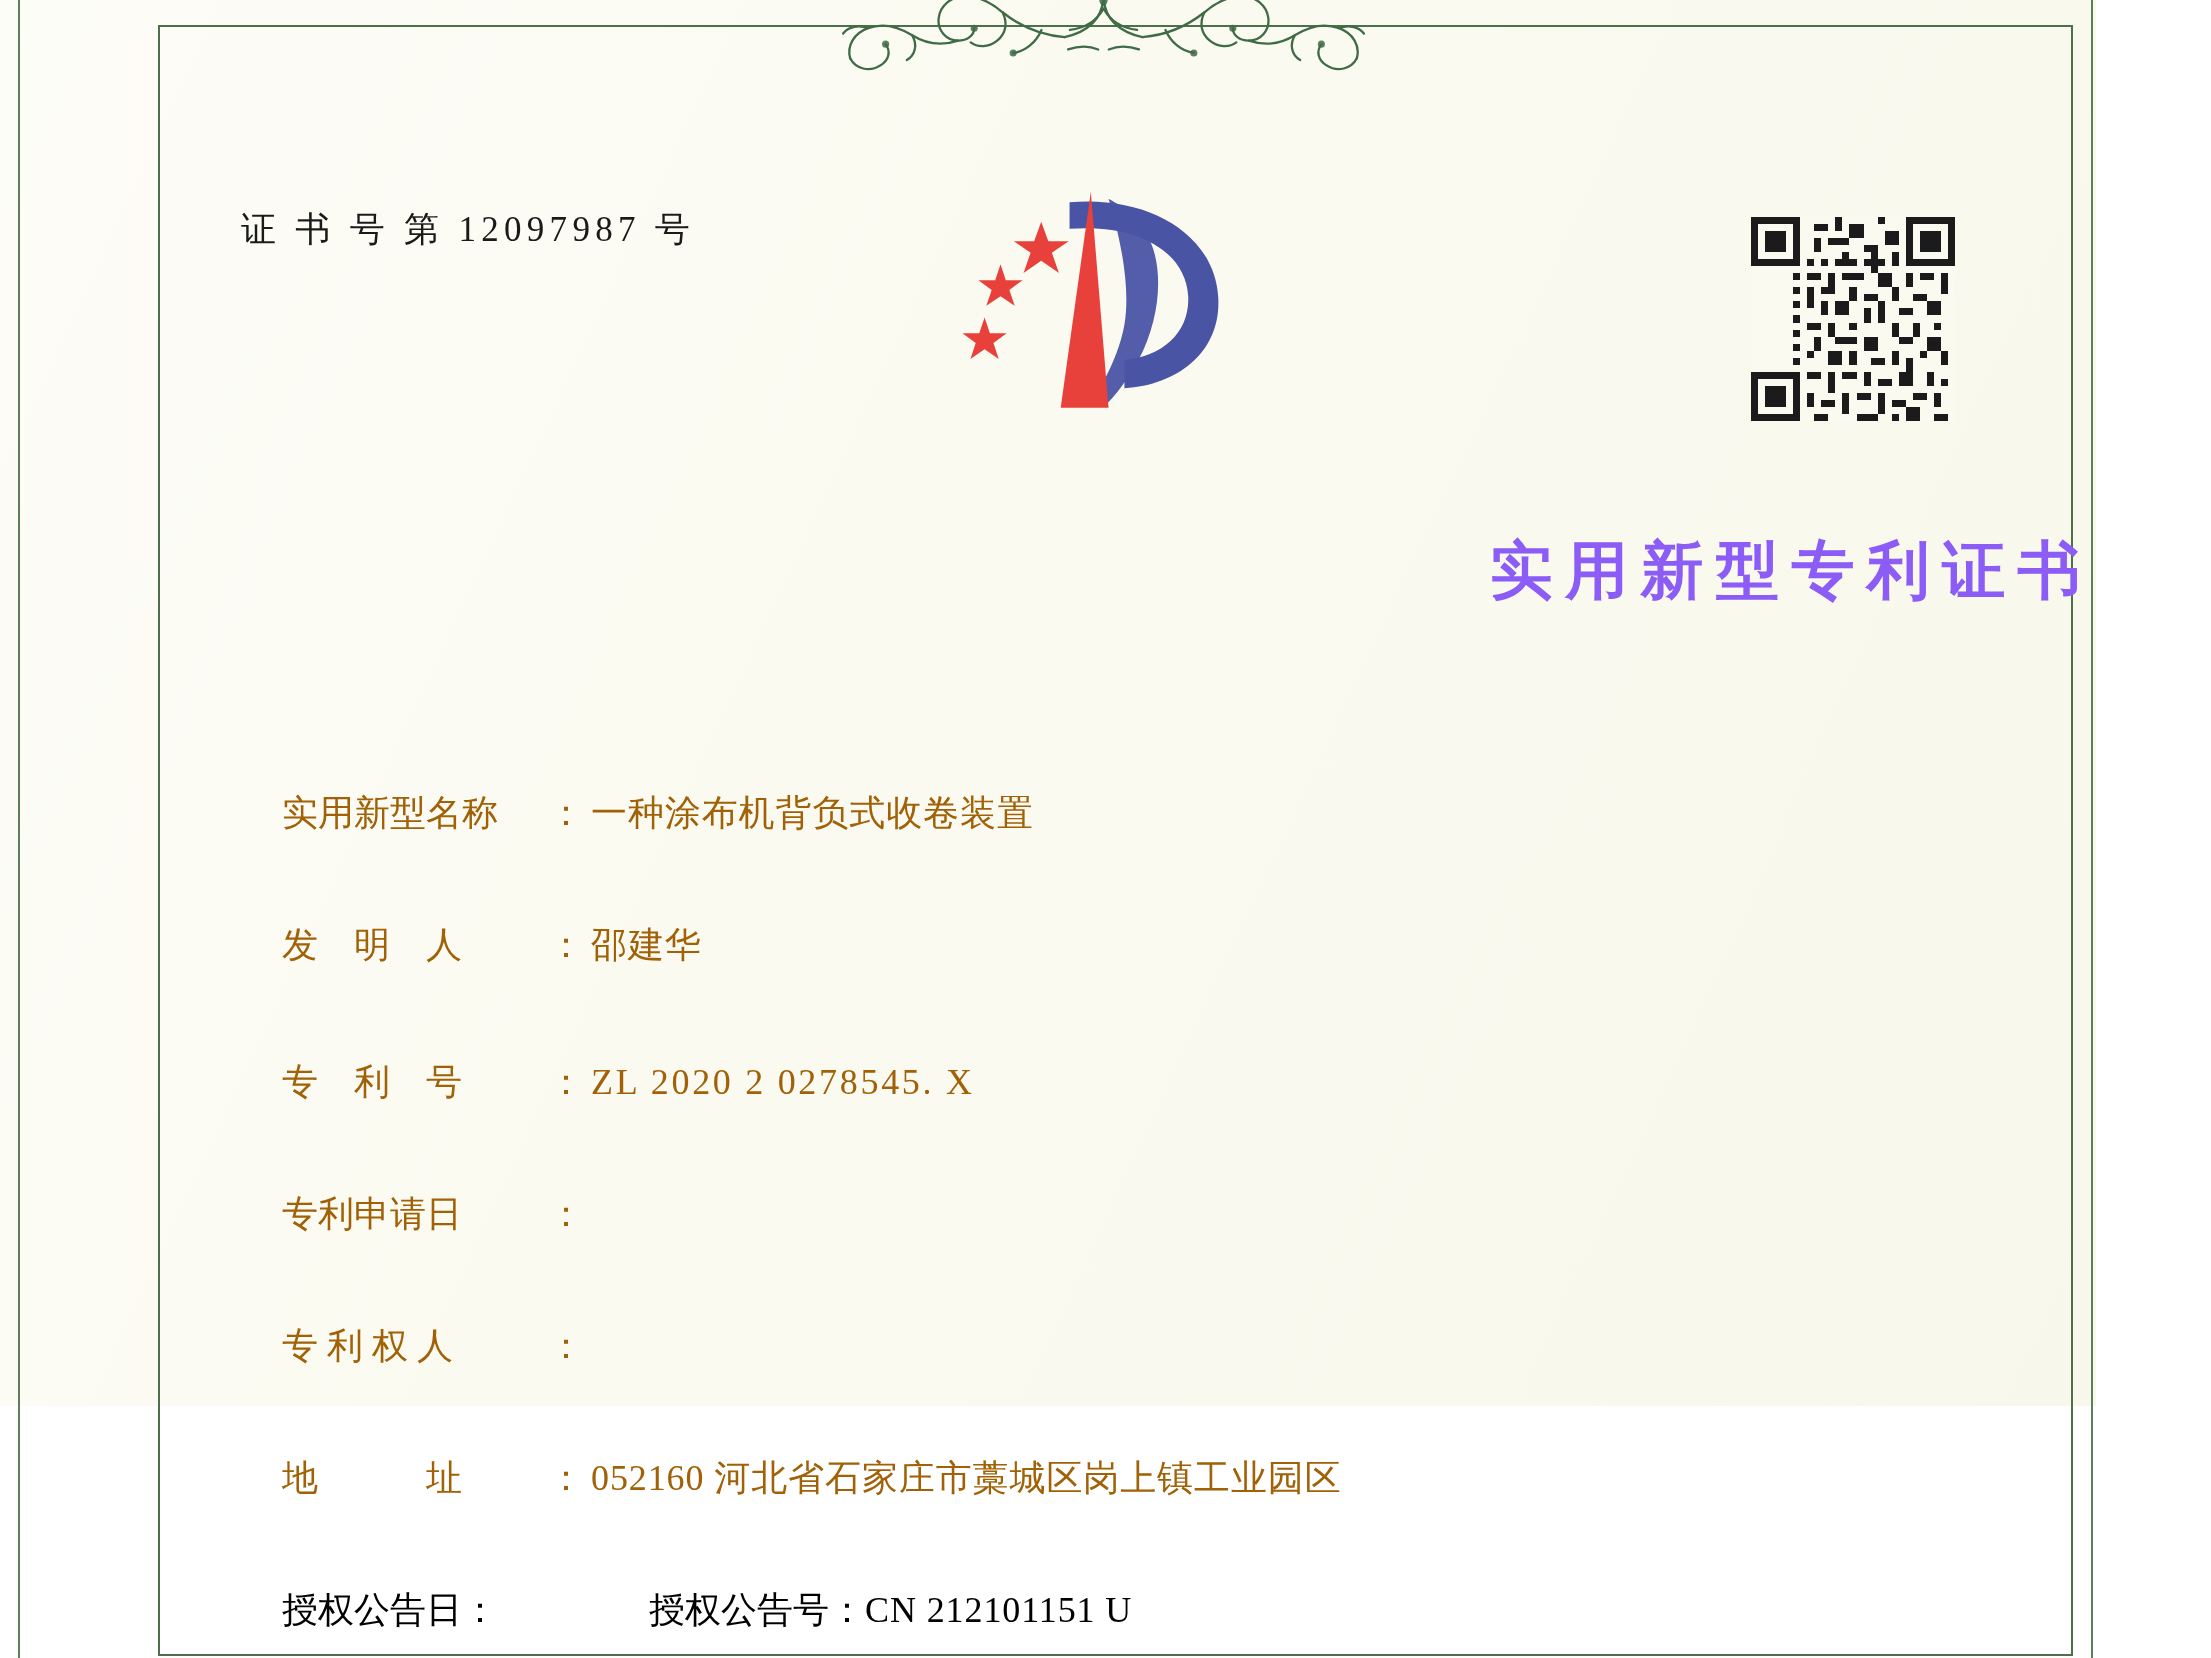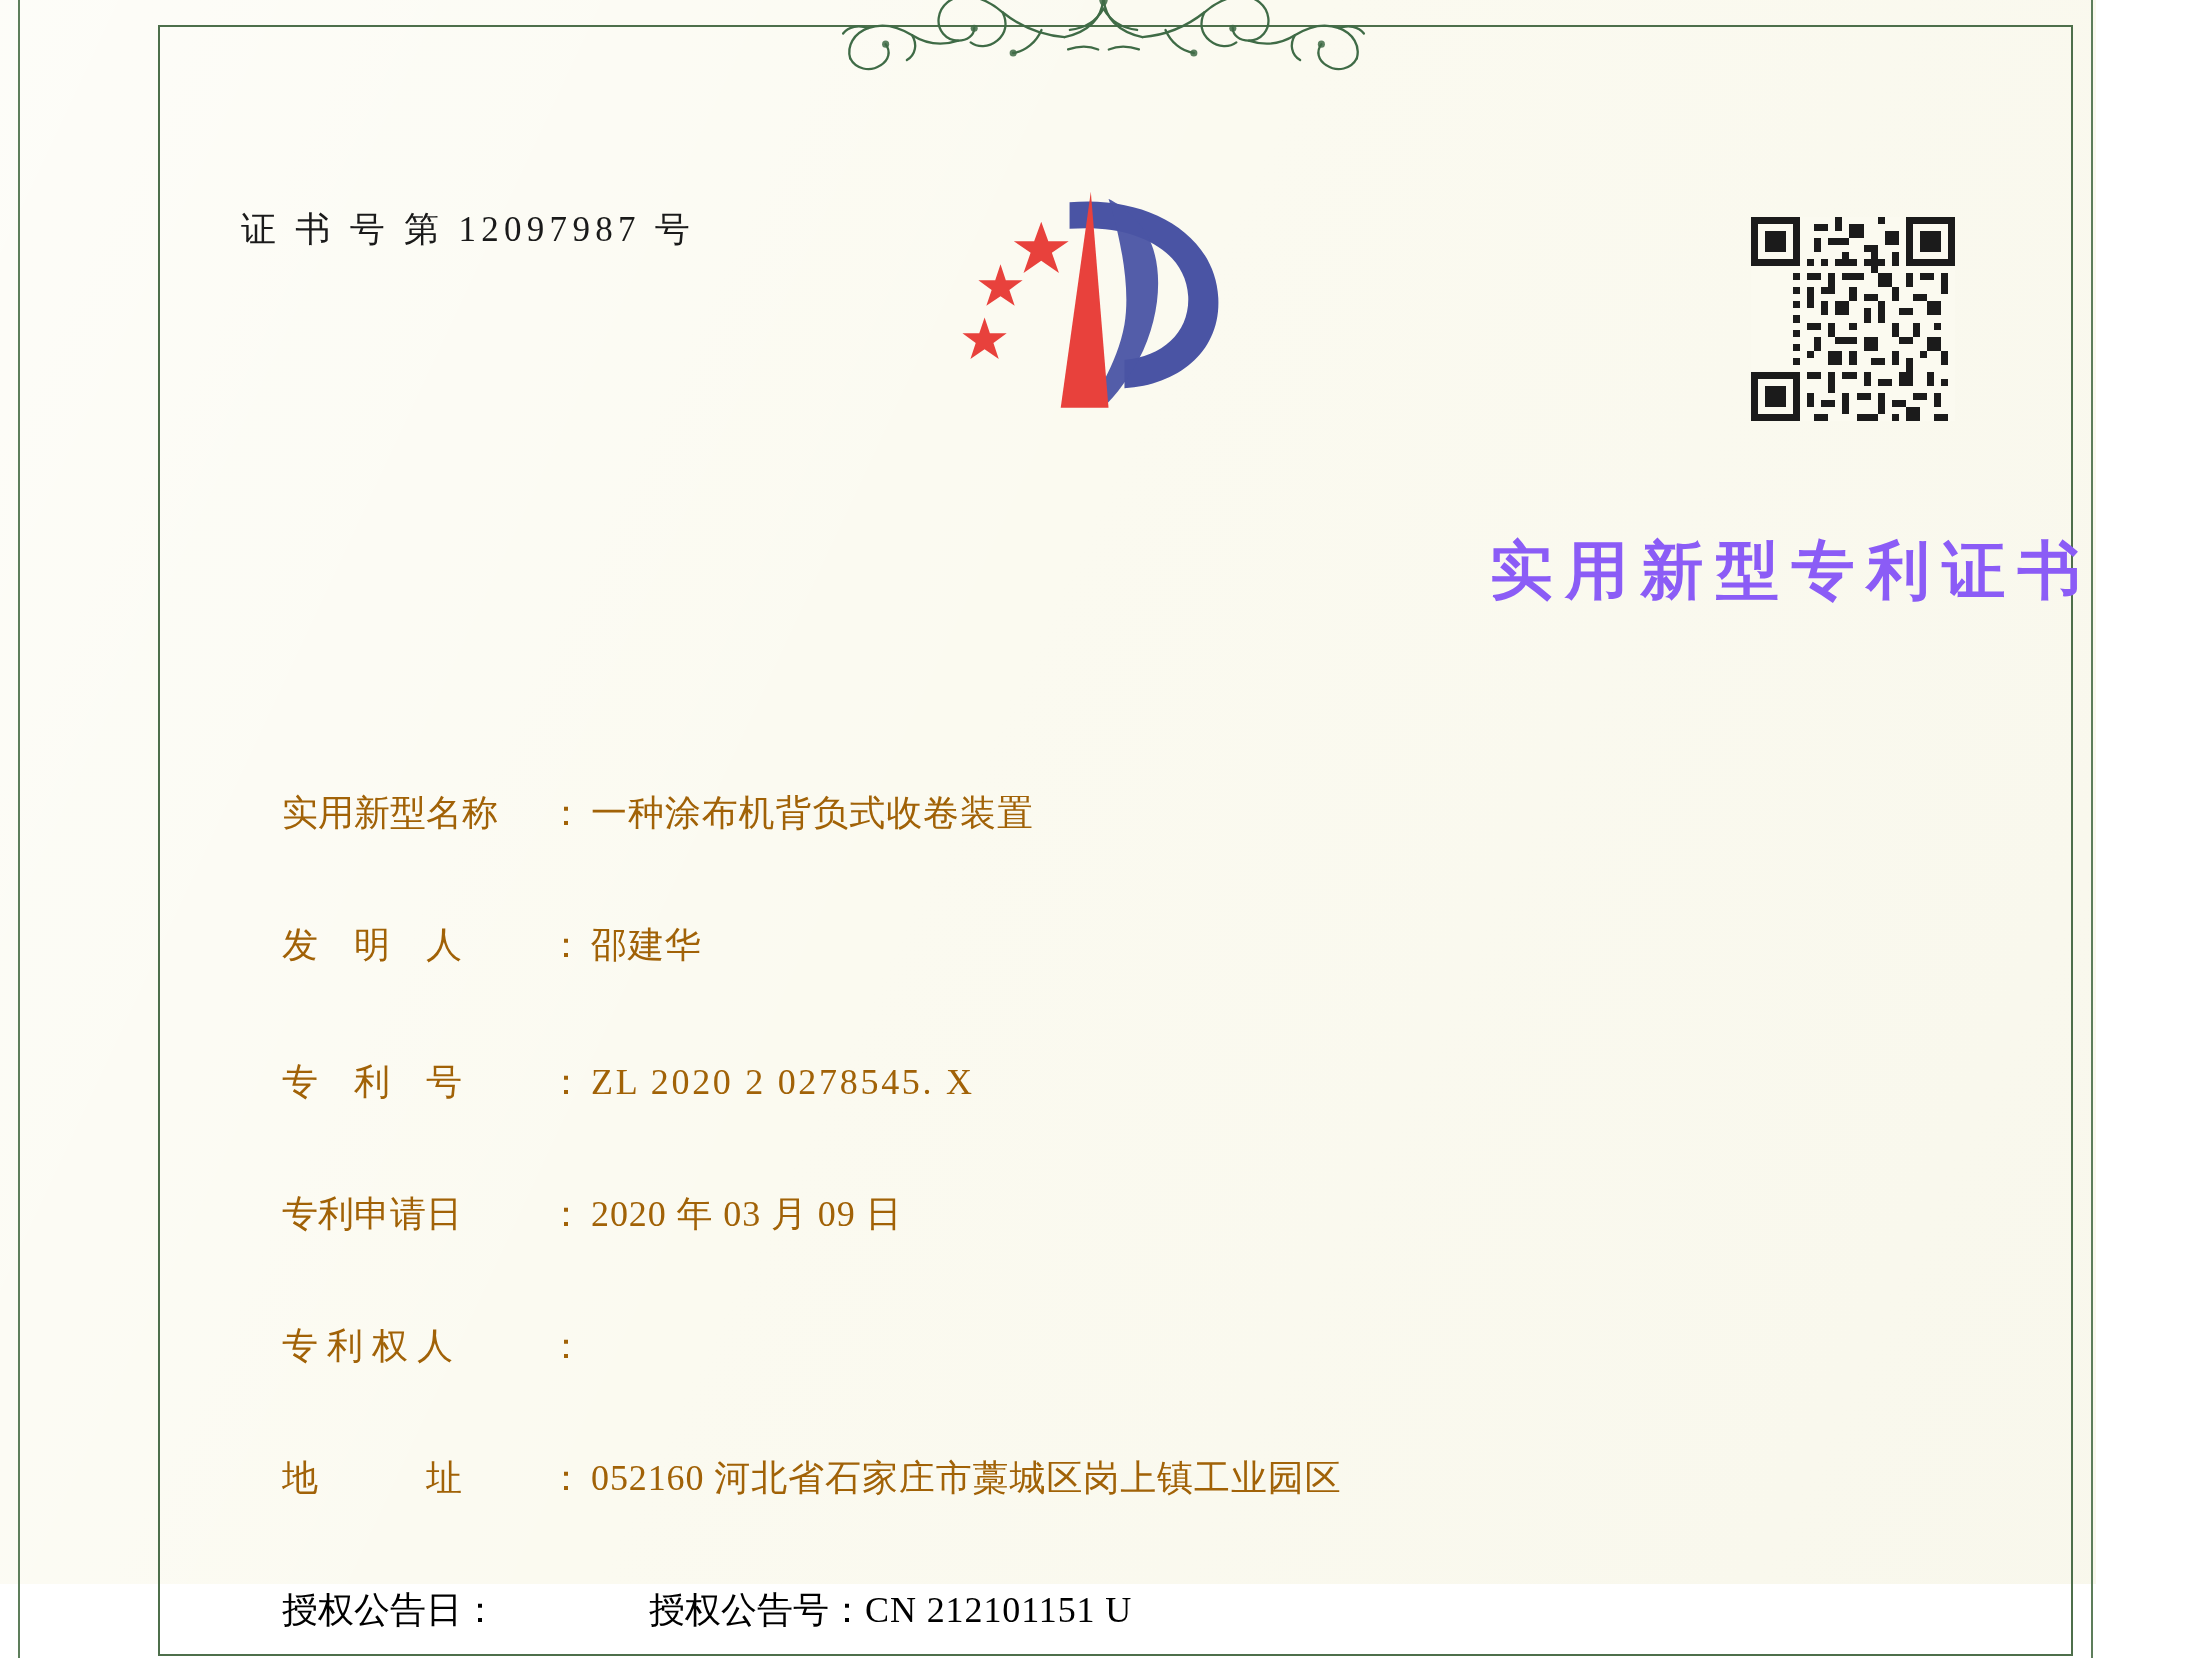--- a/index.html
+++ b/index.html
@@ -10,21 +10,21 @@
   body {
     width: 2211px;
     height: 1659px;
     overflow: hidden;
     font-family: "Liberation Serif", serif;
   }
 
   .page {
     position: relative;
     width: 2211px;
-    height: 1584px;
+    height: 1406px;
     background: #fbfaf0;
     box-sizing: border-box;
   }
 
   
   .paper-tint {
     position: absolute;
     inset: 0;
     background:
       linear-gradient(115deg, rgba(255,255,255,0.55) 0%, rgba(250,249,238,0.0) 45%, rgba(243,242,228,0.35) 100%);
@@ -356,21 +356,20 @@
 
     <div class="field-row">
       <span class="field-label">专　利　号</span>
       <span class="field-colon">：</span>
       <span class="field-value mono-ish">ZL 2020 2 0278545. X</span>
     </div>
 
     <div class="field-row">
       <span class="field-label">专利申请日</span>
       <span class="field-colon">：</span>
-      <span class="field-value">2020 年 03 月 09 日</span>
     </div>
 
     <div class="field-row">
       <span class="field-label">专 利 权 人</span>
       <span class="field-colon">：</span>
     </div>
 
     <div class="field-row">
       <span class="field-label">地　　　址</span>
       <span class="field-colon">：</span>

